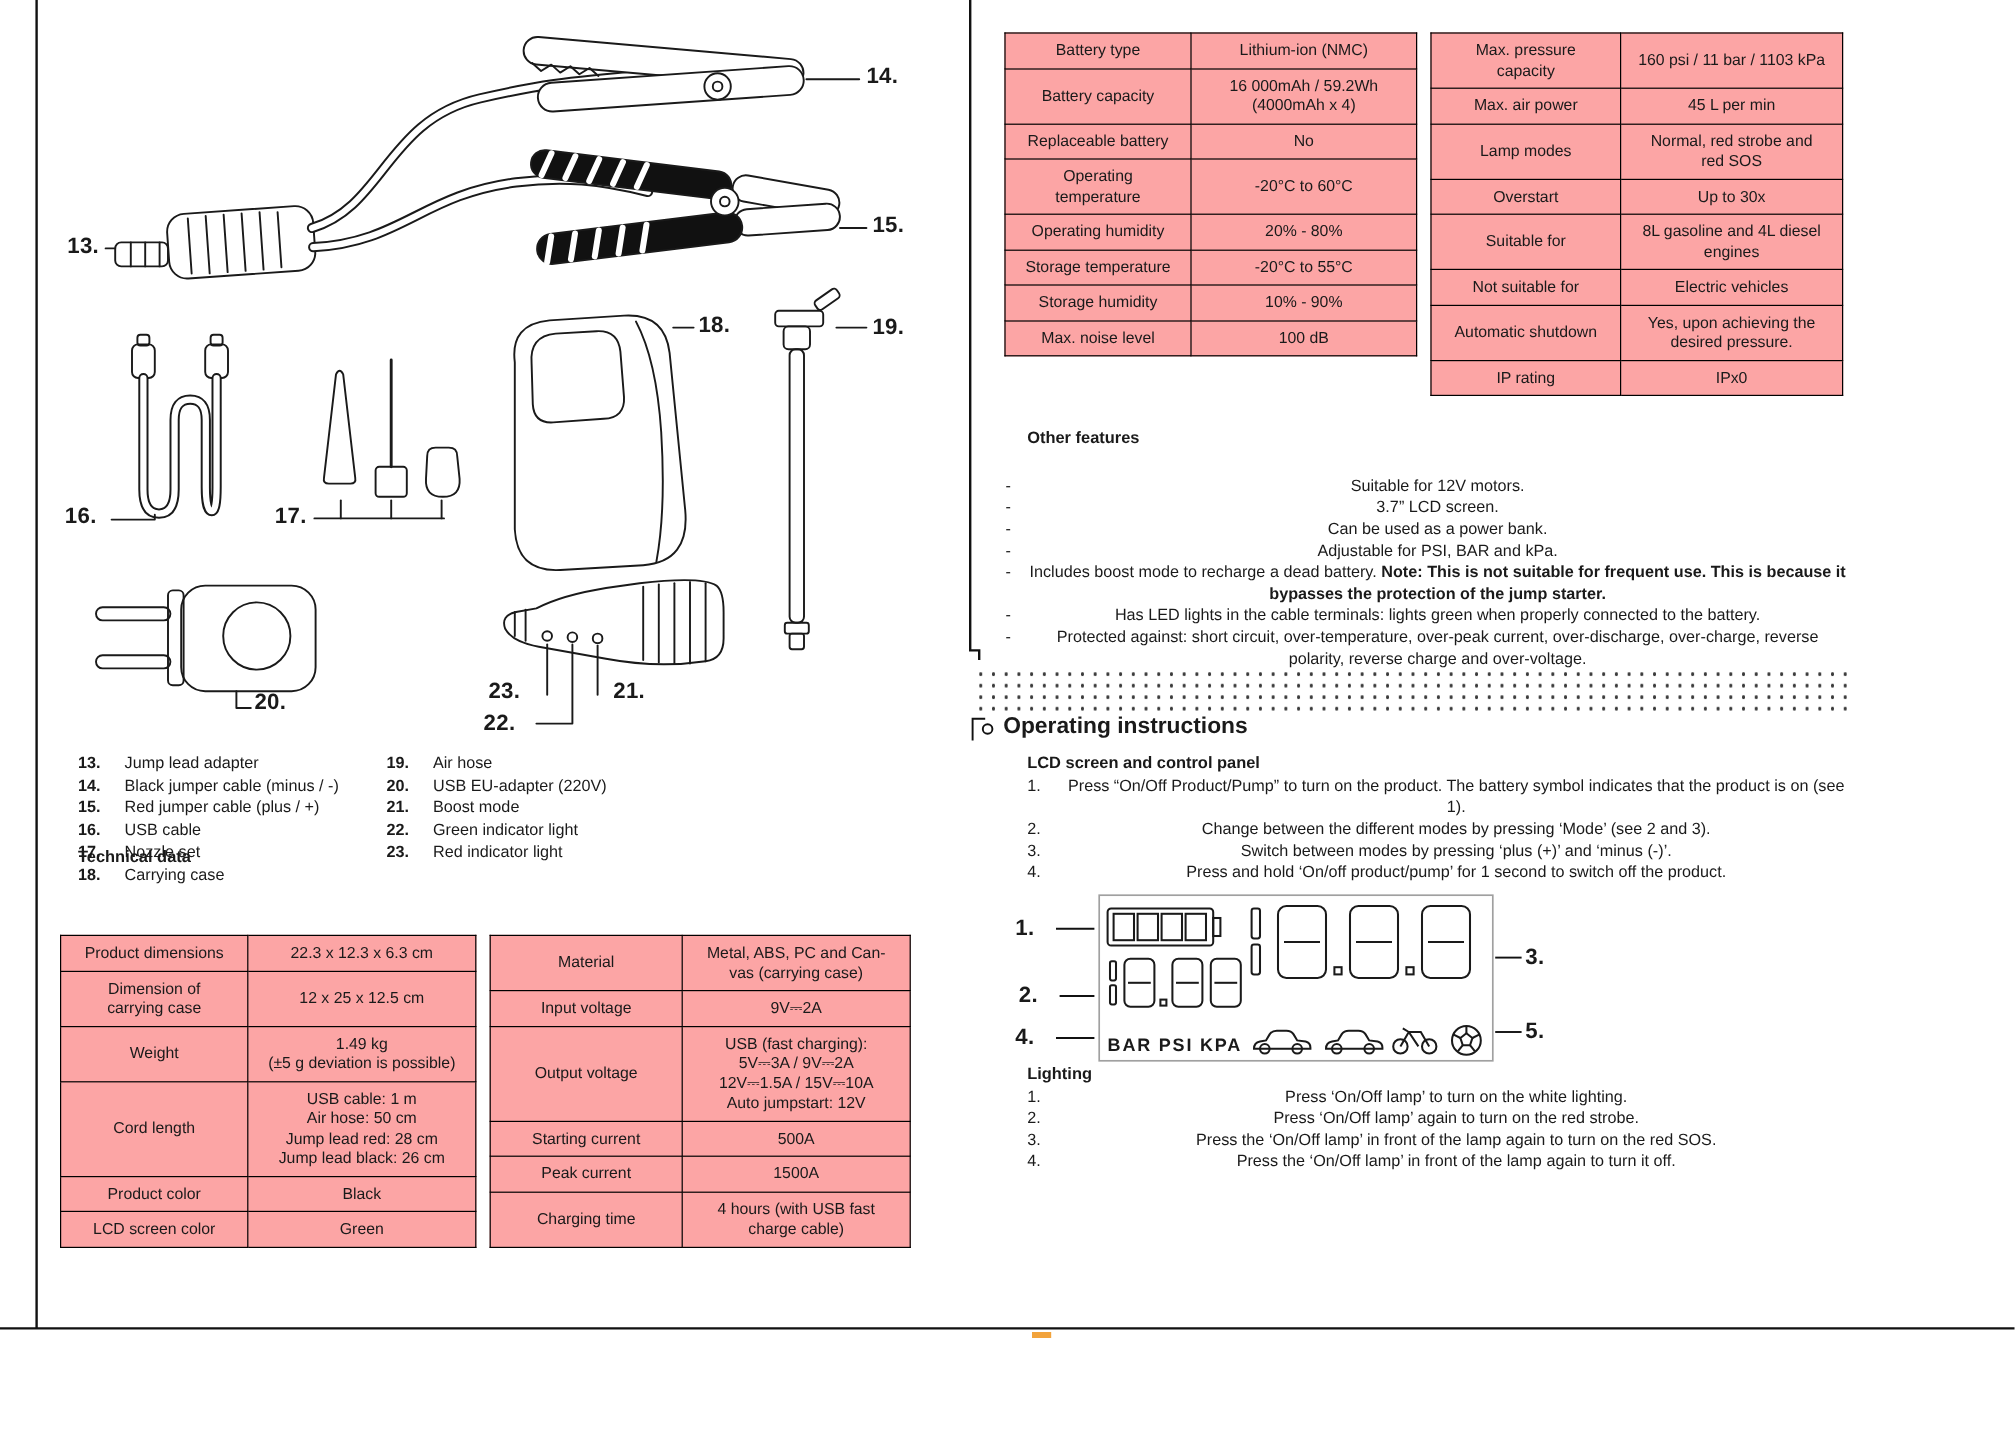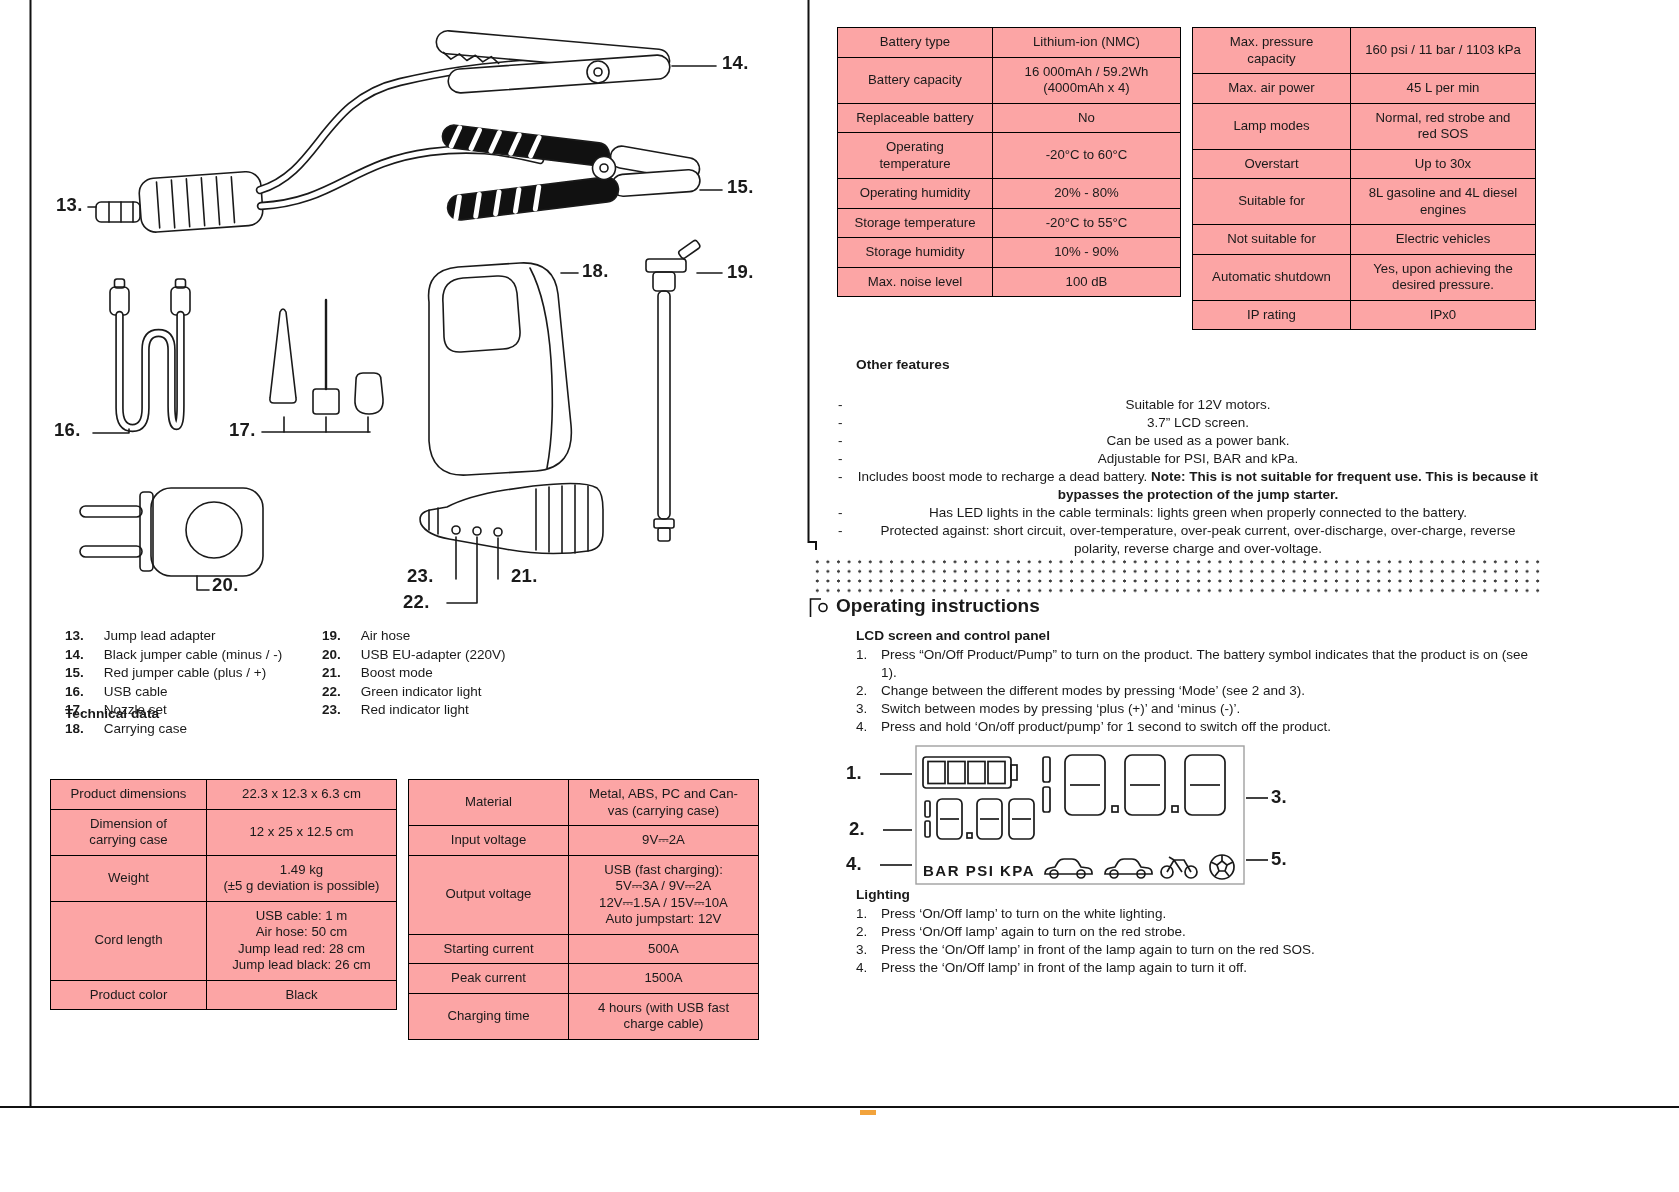--- a/index.html
+++ b/index.html
@@ -19,21 +19,21 @@
              padding: 6px 4px; font-size: 13.2px; line-height: 16.5px; white-space: pre-line; }
   .features { position: absolute; font-size: 13.5px; line-height: 18px; }
   .features .subhead { margin-left: 18px; margin-bottom: 22px; }
   .feat-row { display: flex; }
   .feat-row .dash { width: 18px; flex: none; }
   .feat-row .ftext { flex: 1; text-align: center; }
   .op-title { position: absolute; font-size: 19px; font-weight: bold; text-align: right; }
   .steps { position: absolute; font-size: 13.5px; line-height: 18px; }
   .step { display: flex; }
   .step .snum { width: 25px; flex: none; }
-  .step .stext { flex: 1; }
+  .step .stext { flex: 1; text-align: center; }
   .dots { position: absolute;
           background-image: radial-gradient(circle, #3c3c3c 1.35px, transparent 1.6px);
           background-size: 10.6px 9.6px; }
   .cable-o { fill: none; stroke: #1a1a1a; stroke-width: 8.5; stroke-linecap: round; }
   .cable-i { fill: none; stroke: #ffffff; stroke-width: 5.2; stroke-linecap: round; }
   .lineart { stroke: #1a1a1a; stroke-width: 1.6; fill: none; stroke-linecap: round; stroke-linejoin: round; }
   svg text { font-family: "Liberation Sans", sans-serif; }
 </style>
 </head>
 <body>
@@ -238,20 +238,24 @@
           <td>Cord length</td>
           <td>USB cable: 1 m
 Air hose: 50 cm
 Jump lead red: 28 cm
 Jump lead black: 26 cm</td>
         </tr>
       <tr>
           <td>Product color</td>
           <td>Black</td>
         </tr>
+      <tr>
+          <td>LCD screen color</td>
+          <td>Green</td>
+        </tr>
     </tbody>
   </table>
 
   <table class="spec" style="left:408px;top:779px">
     <colgroup>
         <col style="width:160px">
         <col style="width:190px">
       </colgroup>
     <tbody>
       <tr>

